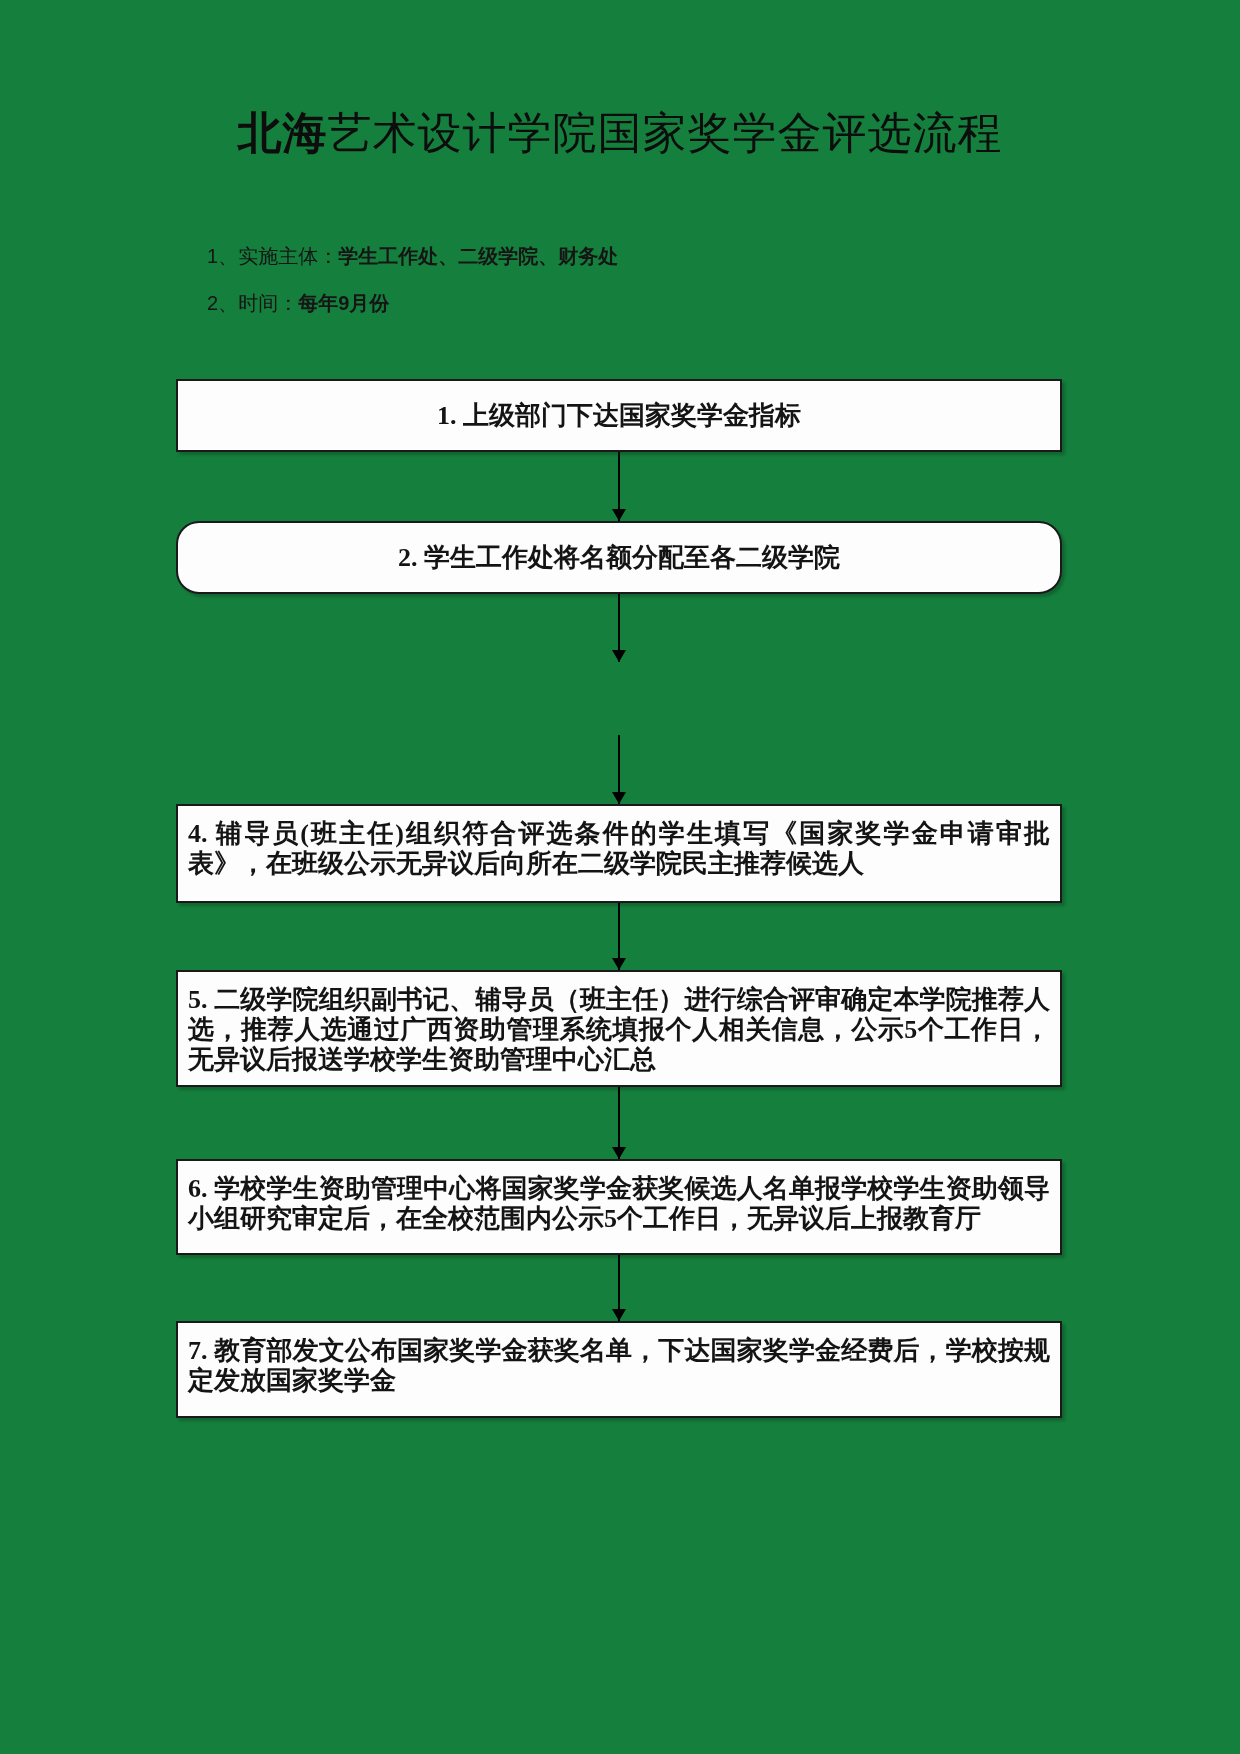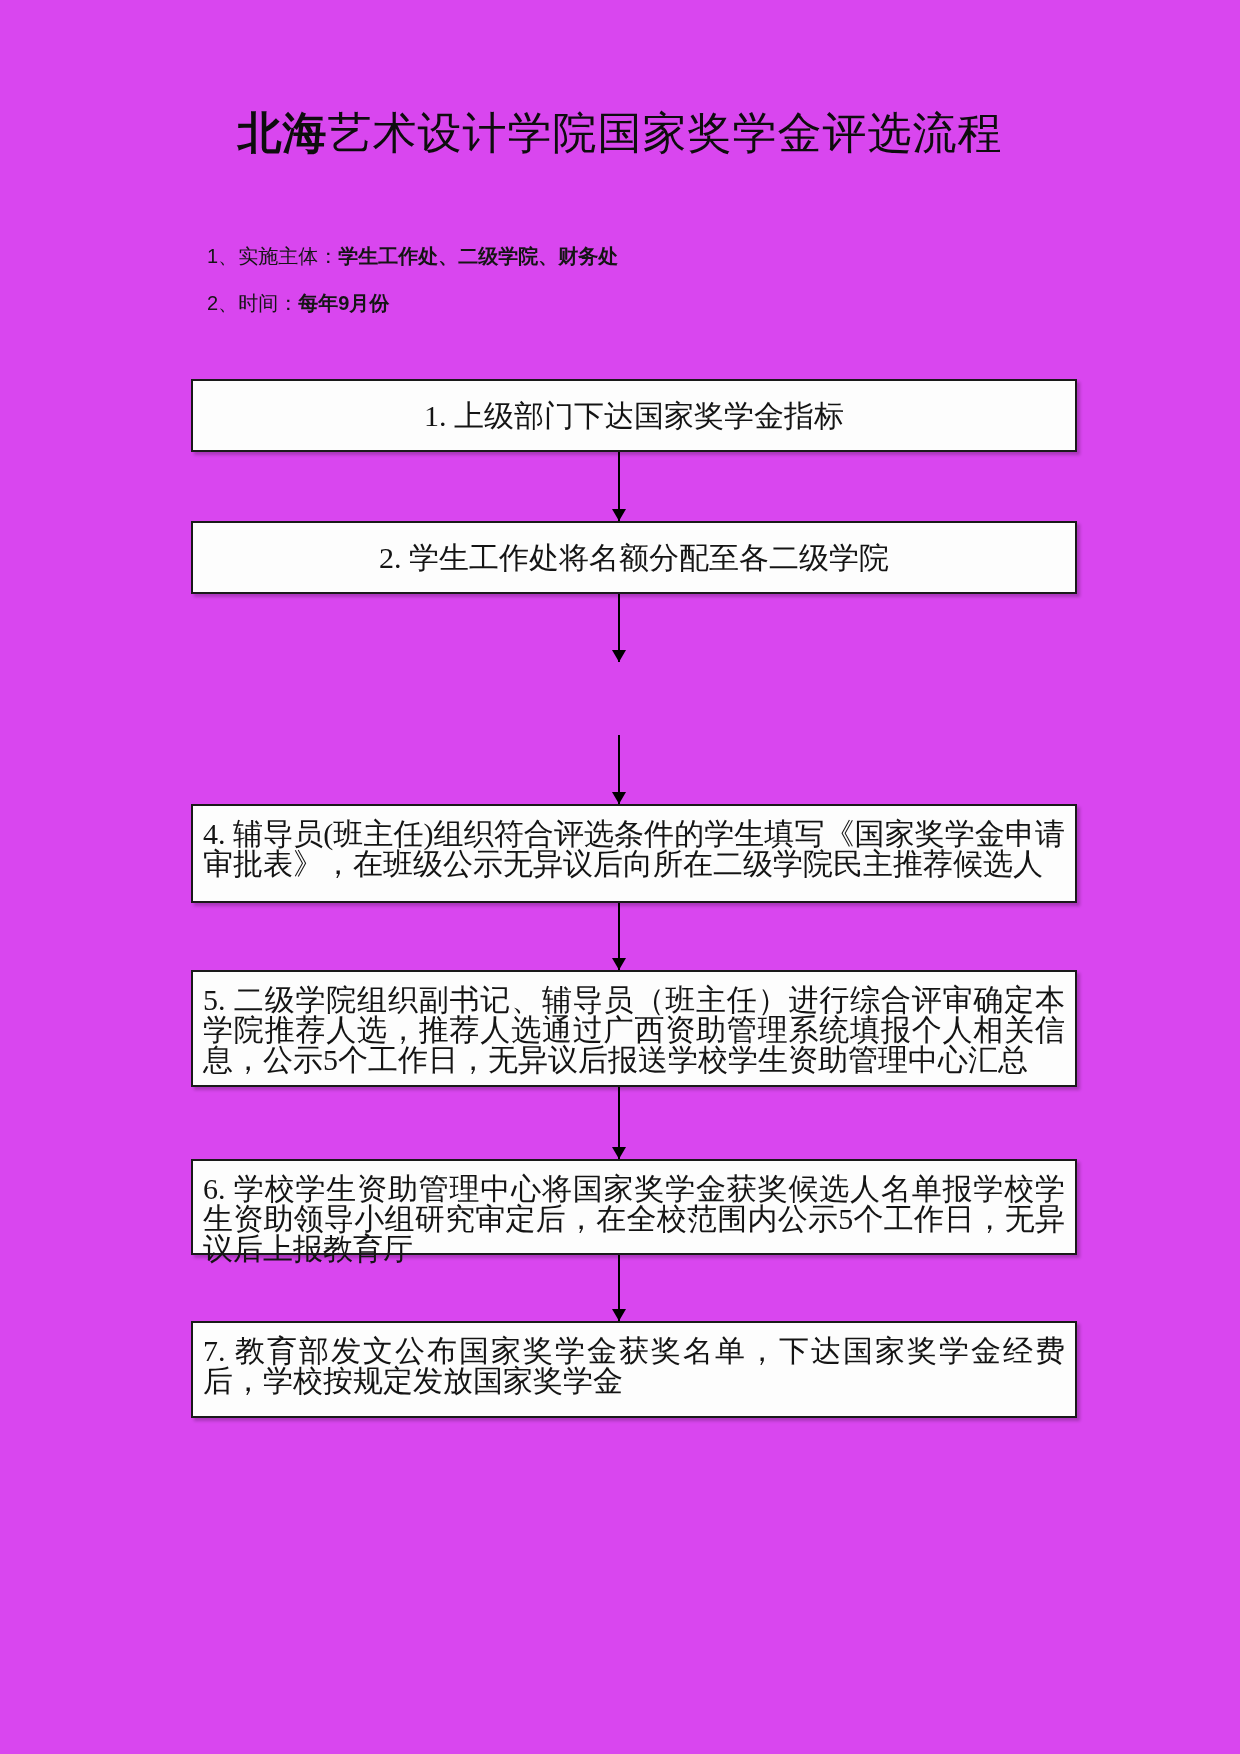--- a/index.html
+++ b/index.html
@@ -4,21 +4,21 @@
 <style>
   html, body {
     margin: 0;
     padding: 0;
     background: #ffffff;
   }
   .page {
     position: relative;
     width: 1240px;
     height: 1754px;
-    background: #d946ef;
+    background: #15803d;
     overflow: hidden;
     font-family: "Liberation Sans", sans-serif;
     color: #111;
   }
 
   
   .doc-title {
     position: absolute;
     top: 104px;
     left: 0;
@@ -46,44 +46,45 @@
     color: #151515;
     white-space: nowrap;
   }
   .intro-line.l1 { top: 226px; }
   .intro-line.l2 { top: 273px; }
   .intro-line .bold { font-weight: 700; }
 
   
   .flow-box {
     position: absolute;
-    left: 191px;
+    left: 176px;
     width: 886px;
     box-sizing: border-box;
     background: #fdfdfd;
     border: 2px solid #1a1a1a;
     box-shadow: 3px 3px 3px rgba(0,0,0,0.22);
     font-family: "Liberation Serif", serif;
-    font-size: 30px;
+    font-size: 26px;
     line-height: 30px;
     color: #141414;
+    font-weight: bold;
   }
   .flow-box.single {
     display: flex;
     align-items: center;
     justify-content: center;
     text-align: center;
   }
   .flow-box.multi {
     padding: 13px 10px 0 10px;
     text-align: justify;
     text-align-last: left;
   }
   .s1 { top: 379px;  height: 73px; }
-  .s2 { top: 521px;  height: 73px; }
+  .s2 { top: 521px;  height: 73px; border-radius: 23px; }
   .s3 { top: 662px;  height: 73px; }
   .s4 { top: 804px;  height: 99px; }
   .s5 { top: 970px;  height: 117px; }
   .s6 { top: 1159px; height: 96px; }
   .s7 { top: 1321px; height: 97px; }
 
   
   .flow-arrow {
     position: absolute;
     left: 618px;

